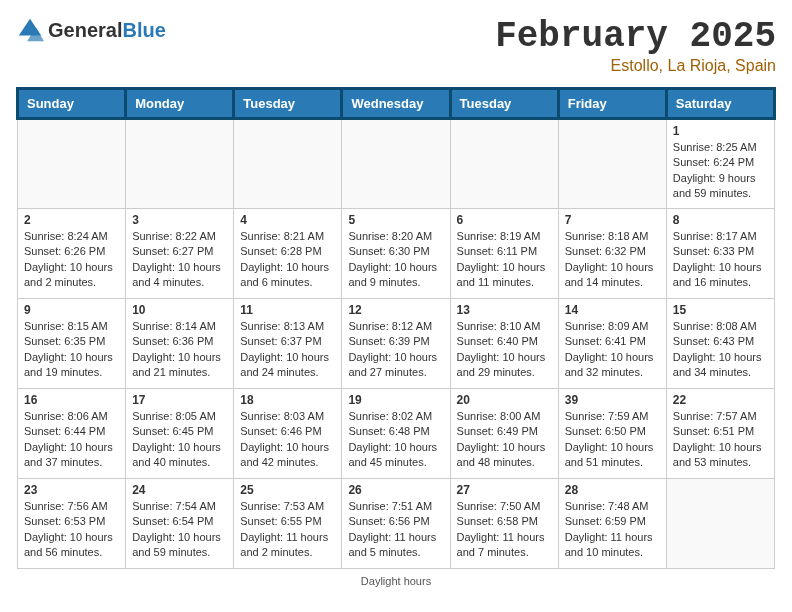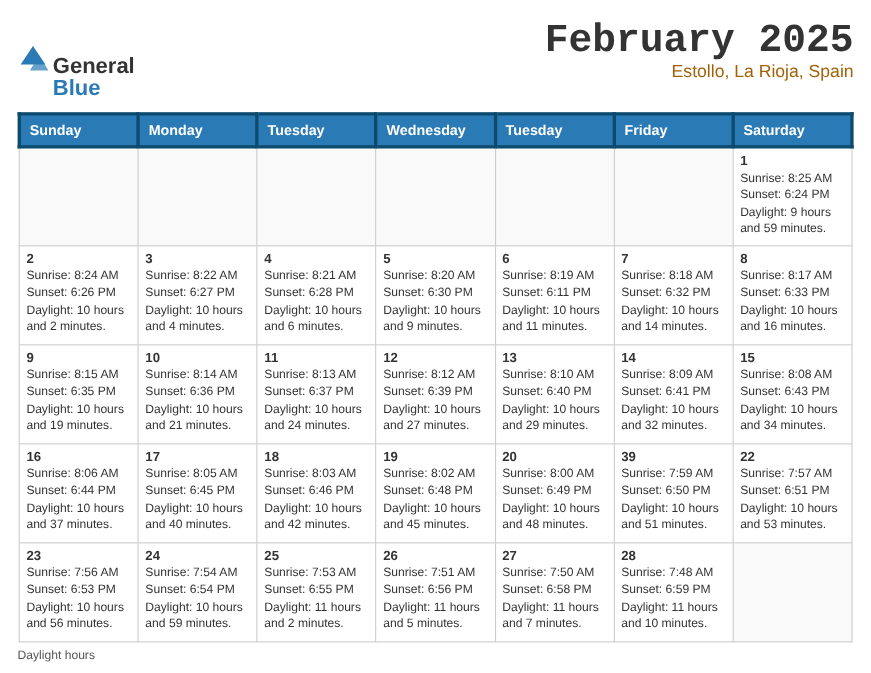--- a/index.html
+++ b/index.html
@@ -1,33 +1,33 @@
 <!DOCTYPE html>
 <html><head>
   <meta charset="utf-8">
   <style>
     * { box-sizing: border-box; margin: 0; padding: 0; }
     body { font-family: Arial, sans-serif; background: #fff; width: 792px; min-height: 612px; }
     .page { width: 792px; padding: 16px; }
     .header { display: flex; justify-content: space-between; align-items: flex-start; margin-bottom: 12px; }
     .logo { display: flex; align-items: center; }
-    .logo-text { display: flex; flex-direction: column; font-size: 20px; font-weight: bold; line-height: 1; margin-top: 34px; }
+    .logo-text { display: flex; flex-direction: row; font-size: 20px; font-weight: bold; line-height: 1; }
     .logo-general { color: #333; }
     .logo-blue { color: #2a7ab5; }
     .logo-icon { width: 28px; height: 28px; margin-right: 4px; }
     .title-block { text-align: right; }
     .month-year { font-size: 36px; font-weight: bold; color: #333; font-family: Liberation Mono, monospace; }
     .location { font-size: 16px; color: #a16207; }
     table { width: 100%; border-collapse: collapse; table-layout: fixed; }
     th { background: #2a7ab5; color: #fff; text-align: left; padding: 6px 8px; font-size: 13px; font-weight: bold; border: 3px solid #0c4a6e; }
     td { border: 1px solid #ccc; vertical-align: top; padding: 4px 6px; font-size: 10.5px; color: #333; height: 90px; }
     td.empty { background: #f9f9f9; }
     .day-num { font-size: 12px; font-weight: bold; display: block; margin-bottom: 2px; }
     .day-info { font-size: 11px; line-height: 1.4; color: #333; }
-    .footer { margin-top: 6px; font-size: 11px; color: #555; text-align: left; }
+    .footer { margin-top: 6px; font-size: 11px; color: #555; text-align: center; }
   </style>
 </head>
 <body>
 
 <div class="page">
   <div class="header">
     <div class="logo">
       <svg class="logo-icon" viewBox="0 0 40 40">
         <polygon points="20,4 36,28 4,28" fill="#2a7ab5"></polygon>
         <polygon points="28,16 40,36 16,36" fill="#2a7ab5" opacity="0.7"></polygon>

